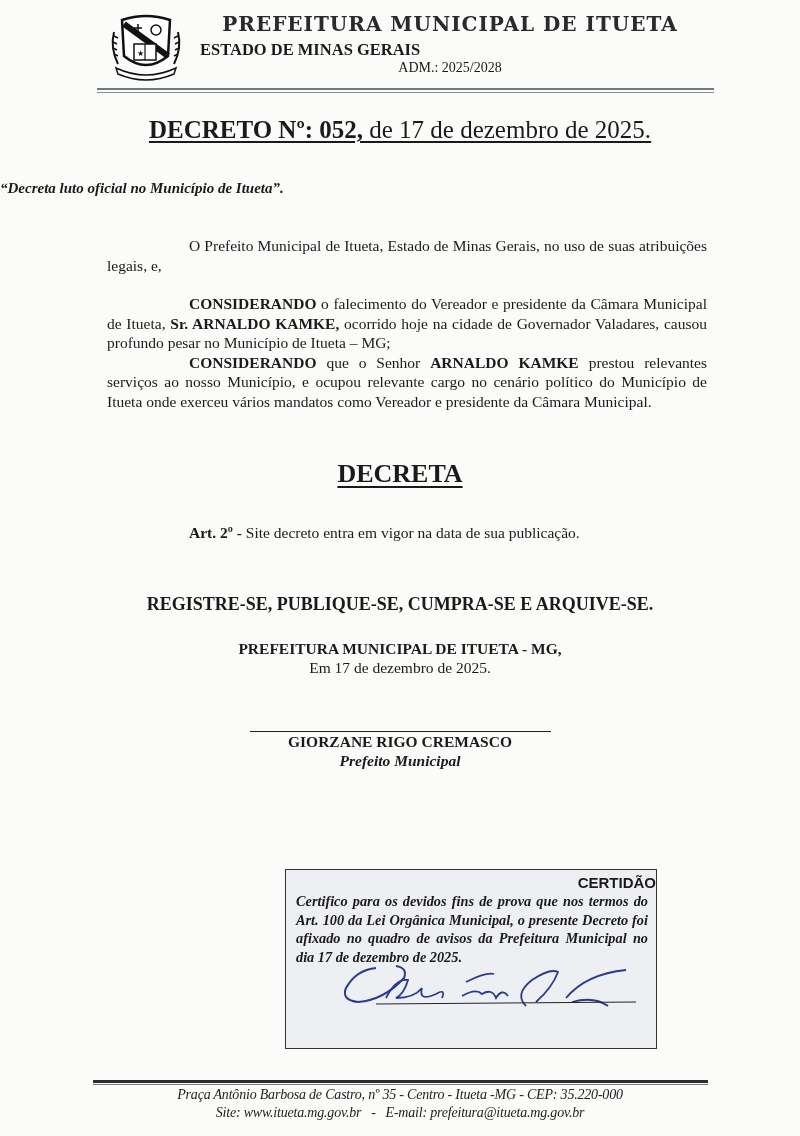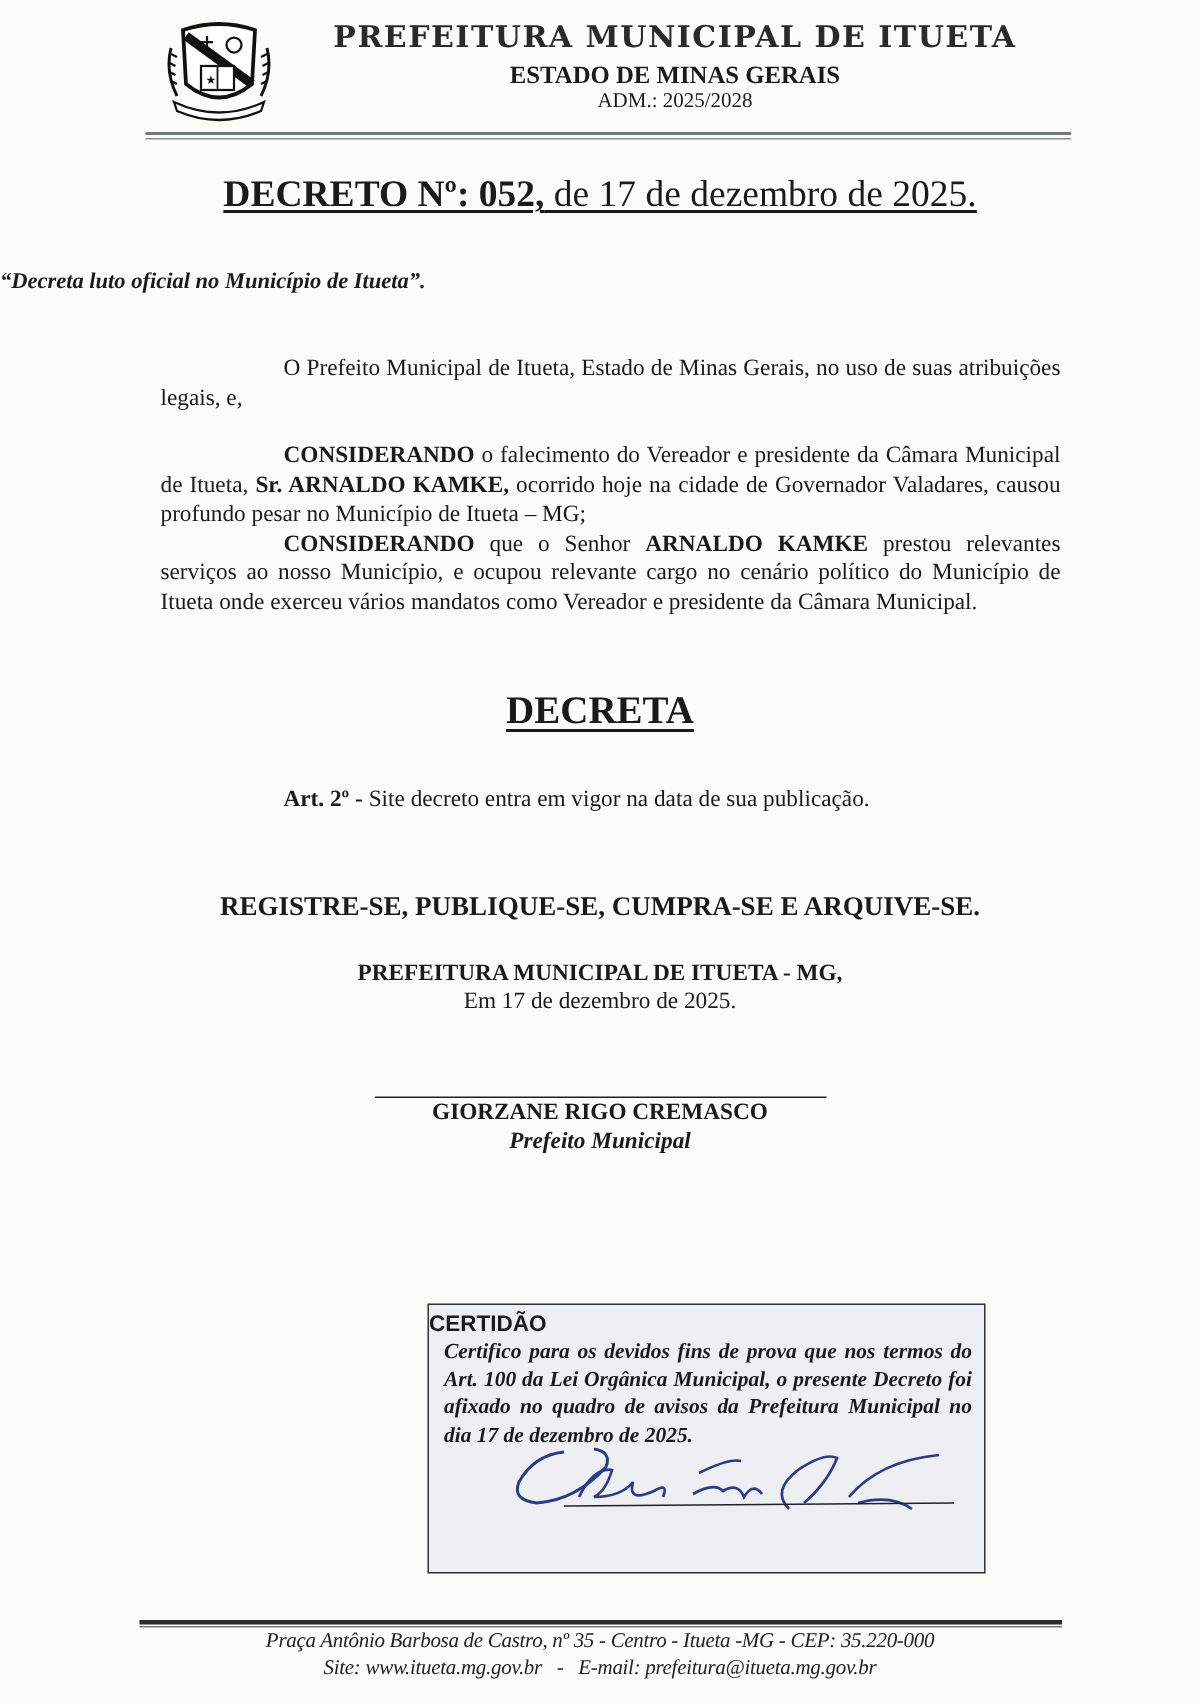--- a/index.html
+++ b/index.html
@@ -13,21 +13,21 @@
     }
     .abs { position: absolute; }
     
     .logo { left: 108px; top: 12px; width: 76px; height: 70px; }
     .hdr-title {
       left: 200px; width: 500px; top: 12px; text-align: center;
       font-family: "DejaVu Serif", serif; font-weight: bold; font-size: 20px;
       letter-spacing: 1px; color: #2a2a2a;
     }
     .hdr-state {
-      left: 200px; width: 500px; top: 40px; text-align: center;
+      left: 200px; width: 500px; top: 40px; 
       font-weight: bold; font-size: 16.5px;
     }
     .hdr-adm {
       left: 200px; width: 500px; top: 60px; text-align: center;
       font-size: 14px;
     }
     .hdr-line1 { left: 97px; top: 88px; width: 617px; height: 2px; background: #6f7a7a; }
     .hdr-line2 { left: 97px; top: 92px; width: 617px; height: 1px; background: #8a9090; }
     
     .decree-title {
@@ -58,21 +58,21 @@
     .sig-line { left: 250px; top: 731px; width: 301px; height: 1px; background: #222; }
     .sig-name { top: 733px; font-weight: bold; font-size: 15.5px; font-family: Liberation Serif, serif; }
     .sig-role { top: 752px; font-style: italic; font-weight: bold; font-size: 15.5px; }
     
     .cert-box {
       left: 285px; top: 869px; width: 372px; height: 180px;
       border: 1.5px solid #333; background: #eeeff2;
       box-sizing: border-box;
     }
     .cert-title {
-      position: absolute; left: 0; right: 0; top: 4px; text-align: left;
+      position: absolute; left: 0; right: 0; top: 4px; text-align: right;
       font-family: "Liberation Sans", sans-serif; font-weight: bold; font-size: 15px;
     }
     .cert-text {
       position: absolute; left: 10px; right: 8px; top: 22px;
       font-weight: bold; font-style: italic; font-size: 14.3px; line-height: 18.5px;
       text-align: justify;
     }
     .cert-signature { position: absolute; left: 50px; top: 88px; width: 320px; height: 60px; }
     .cert-signer {
       position: absolute; left: 0; width: 370px; top: 134px; text-align: right; padding-right: 80px; box-sizing: border-box;

